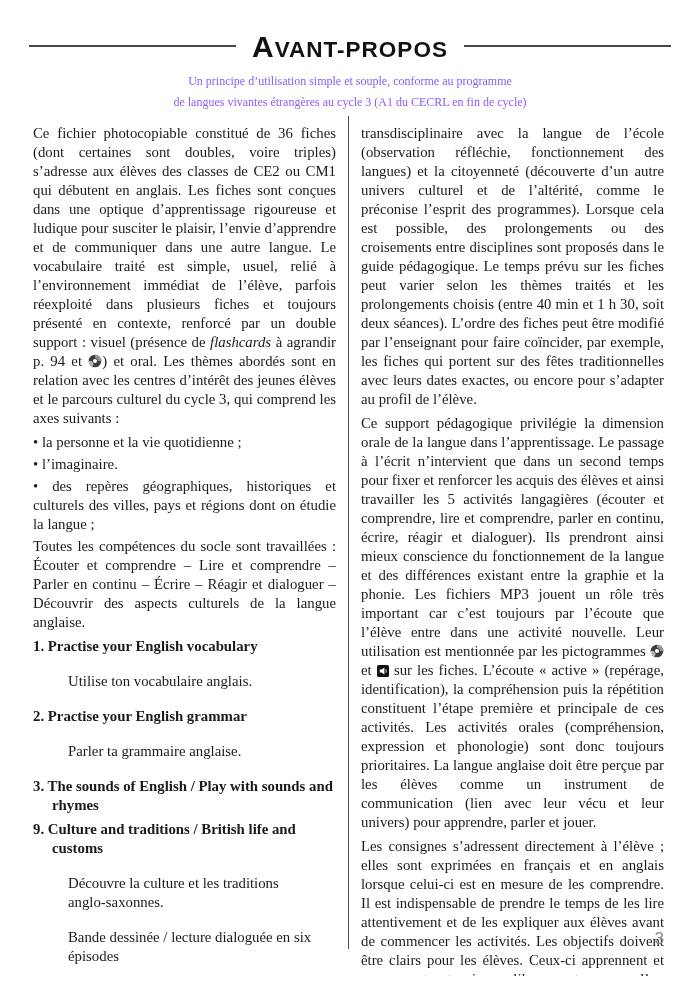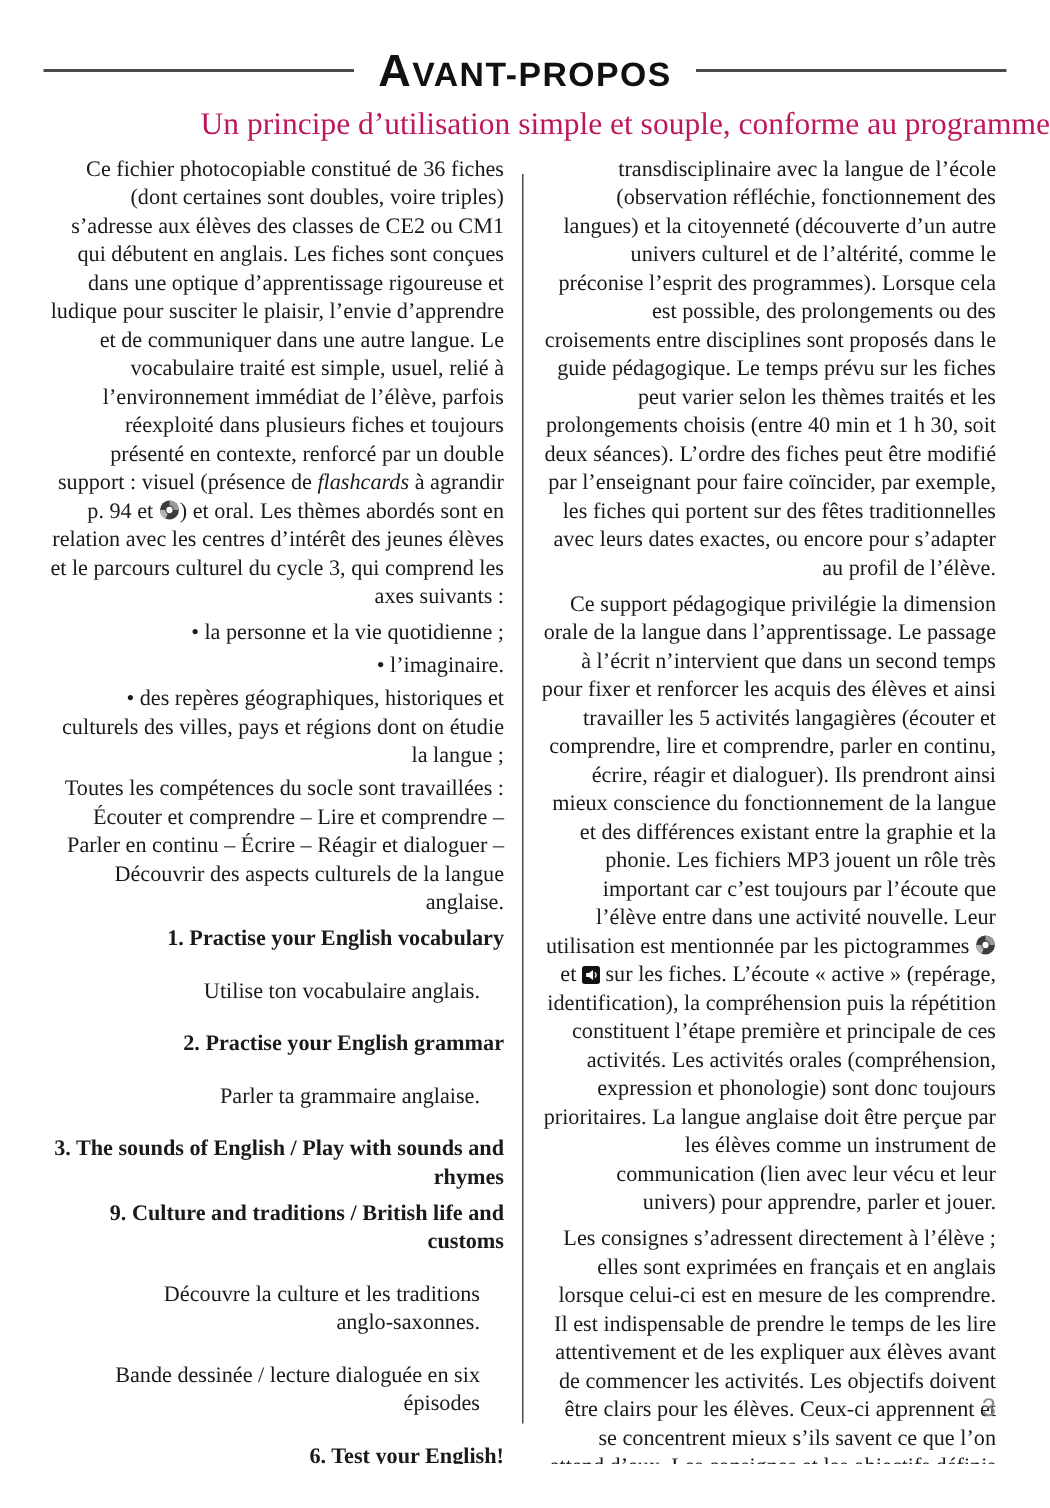--- a/index.html
+++ b/index.html
@@ -28,39 +28,39 @@
     font-weight: bold;
     color: #111;
     letter-spacing: 1px;
     white-space: nowrap;
     line-height: 1;
   }
   .t-first { font-size: 30px; }
   .t-rest  { font-size: 22.5px; }
   .subtitle {
     margin: 9px 0 0 0;
-    text-align: right;
-    font-size: 21px;
+    text-align: center;
+    font-size: 12px;
     line-height: 21px;
-    color: #be185d;
+    color: #8b5cf6;
   }
   
   .columns {
     display: flex;
     justify-content: space-between;
     padding: 0 36px 0 33px;
     margin-top: 11px;
   }
   .col {
     width: 303px;
     font-size: 14.8px;
     line-height: 19px;
     text-align: justify;
   }
-  .col p { margin: 0 0 5px 0; text-align: right; }
+  .col p { margin: 0 0 5px 0; }
   .bullet { margin: 0 0 3px 0 !important; }
   .domain { margin: 1px 0 5px 0; }
   .d-title {
     font-weight: bold;
     text-align: left;
     padding-left: 19px;
     text-indent: -19px;
     margin: 0 !important;
   }
   .d-sub {
@@ -93,20 +93,21 @@
 <div class="page">
 
   <header class="header">
     <div class="title-row">
       <span class="title-rule"></span>
       <h1 class="page-title"><span class="t-first">A</span><span class="t-rest">VANT-PROPOS</span></h1>
       <span class="title-rule"></span>
     </div>
     <p class="subtitle">
       <span>Un principe d’utilisation simple et souple, conforme au programme</span><br>
+      <span>de langues vivantes étrangères au cycle 3 (A1 du CECRL en fin de cycle)</span>
     </p>
   </header>
 
   <main class="columns">
 
     <section class="col">
       <p><span>Ce fichier photocopiable constitué de 36 fiches (dont certaines sont doubles, voire triples) s’adresse aux élèves des classes de CE2 ou CM1 qui débutent en anglais. Les fiches sont conçues dans une optique d’apprentissage rigoureuse et ludique pour susciter le plaisir, l’envie d’apprendre et de communiquer dans une autre langue. Le vocabulaire traité est simple, usuel, relié à l’environnement immédiat de l’élève, parfois réexploité dans plusieurs fiches et toujours présenté en contexte, renforcé par un double support : visuel (présence de </span><em>flashcards</em><span> à agrandir p. 94 et </span><svg class="icon-inline" width="14" height="14" viewBox="0 0 20 20">
             <circle cx="10" cy="10" r="9" fill="#3c3c3c"></circle>
             <path d="M10 1 A9 9 0 0 1 19 10 L14.2 10 A4.2 4.2 0 0 0 10 5.8 Z" fill="#9a9a9a"></path>
             <path d="M1 10 A9 9 0 0 0 6.5 18.2 L8.2 13.8 A4.2 4.2 0 0 1 5.8 10 Z" fill="#b5b5b5"></path>

